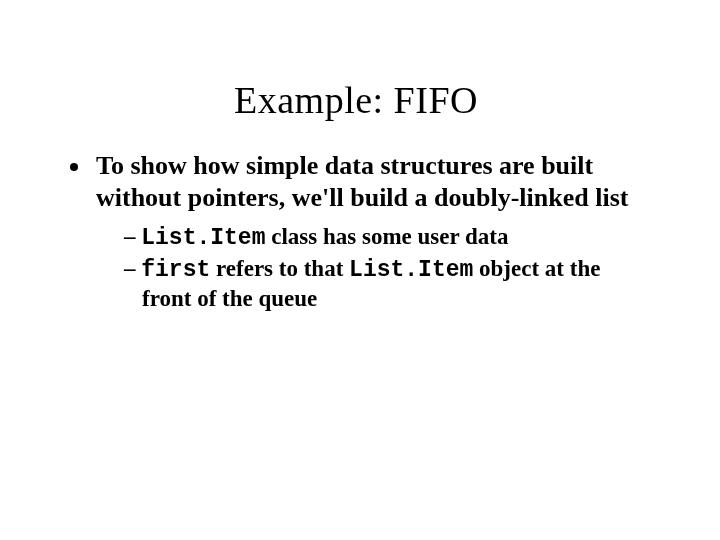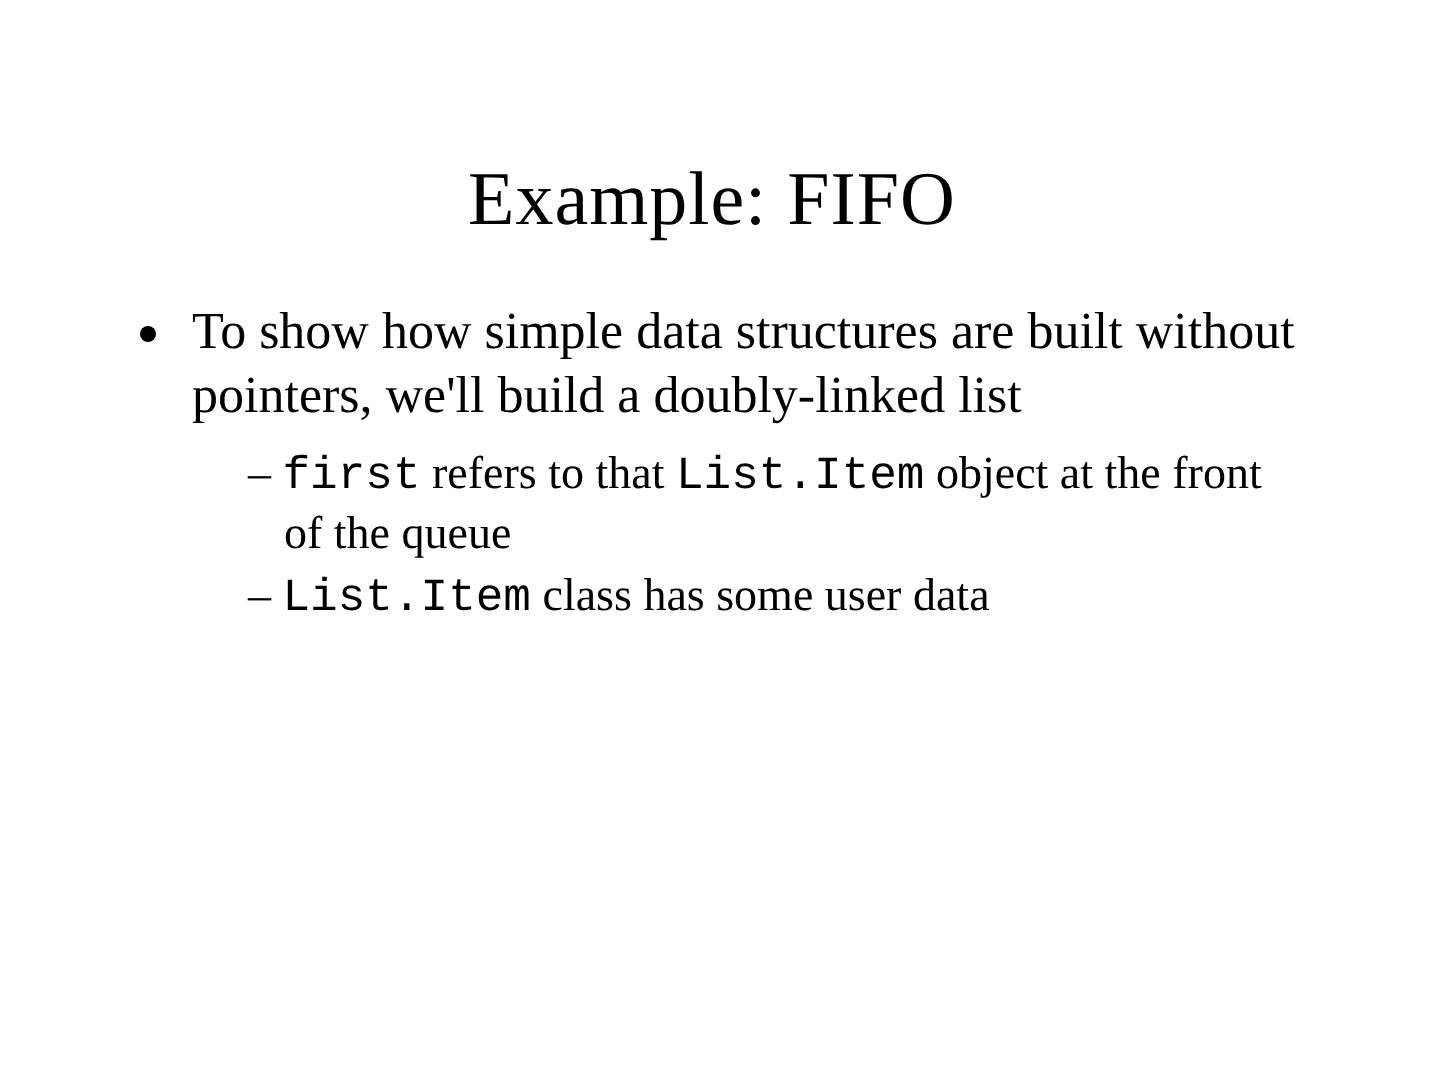--- a/index.html
+++ b/index.html
@@ -32,20 +32,21 @@
   }
   ul.top {
     list-style: disc;
     margin: 0;
     padding: 0 0 0 32px;
     font-size: 26px;
     line-height: 1.22;
   }
   ul.top > li {
     padding-left: 4px;
+    font-weight: bold;
   }
   ul.sub {
     list-style: none;
     margin: 10px 0 0 0;
     padding: 0 0 0 28px;
     font-size: 23px;
     line-height: 1.25;
   }
   ul.sub > li {
     text-indent: -18px;
@@ -62,19 +63,19 @@
 </head>
 <body>
 
 <div class="slide">
   <h1 class="title">Example:  FIFO</h1>
   <div class="body">
     <ul class="top">
       <li>
         <span>To show how simple data structures are built without pointers, we'll build a doubly-linked list</span>
         <ul class="sub">
+          <li><span class="code">List.Item</span><span> class has some user data</span></li>
           <li><span class="code">first</span><span> refers to that </span><span class="code">List.Item</span><span> object at the front of the queue</span></li>
-          <li><span class="code">List.Item</span><span> class has some user data</span></li>
         </ul>
       </li>
     </ul>
   </div>
 </div>
 
 </body></html>

